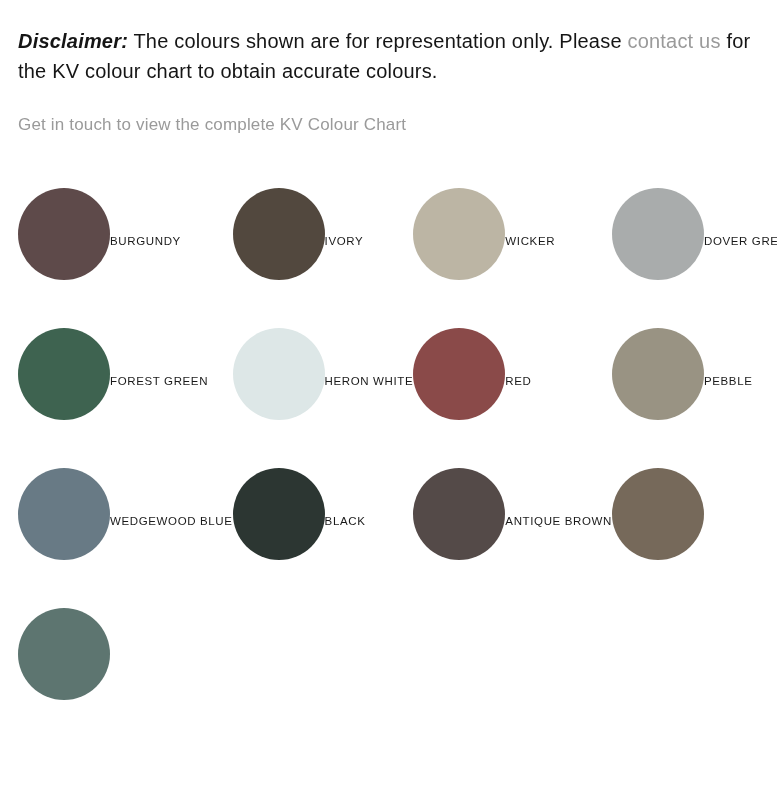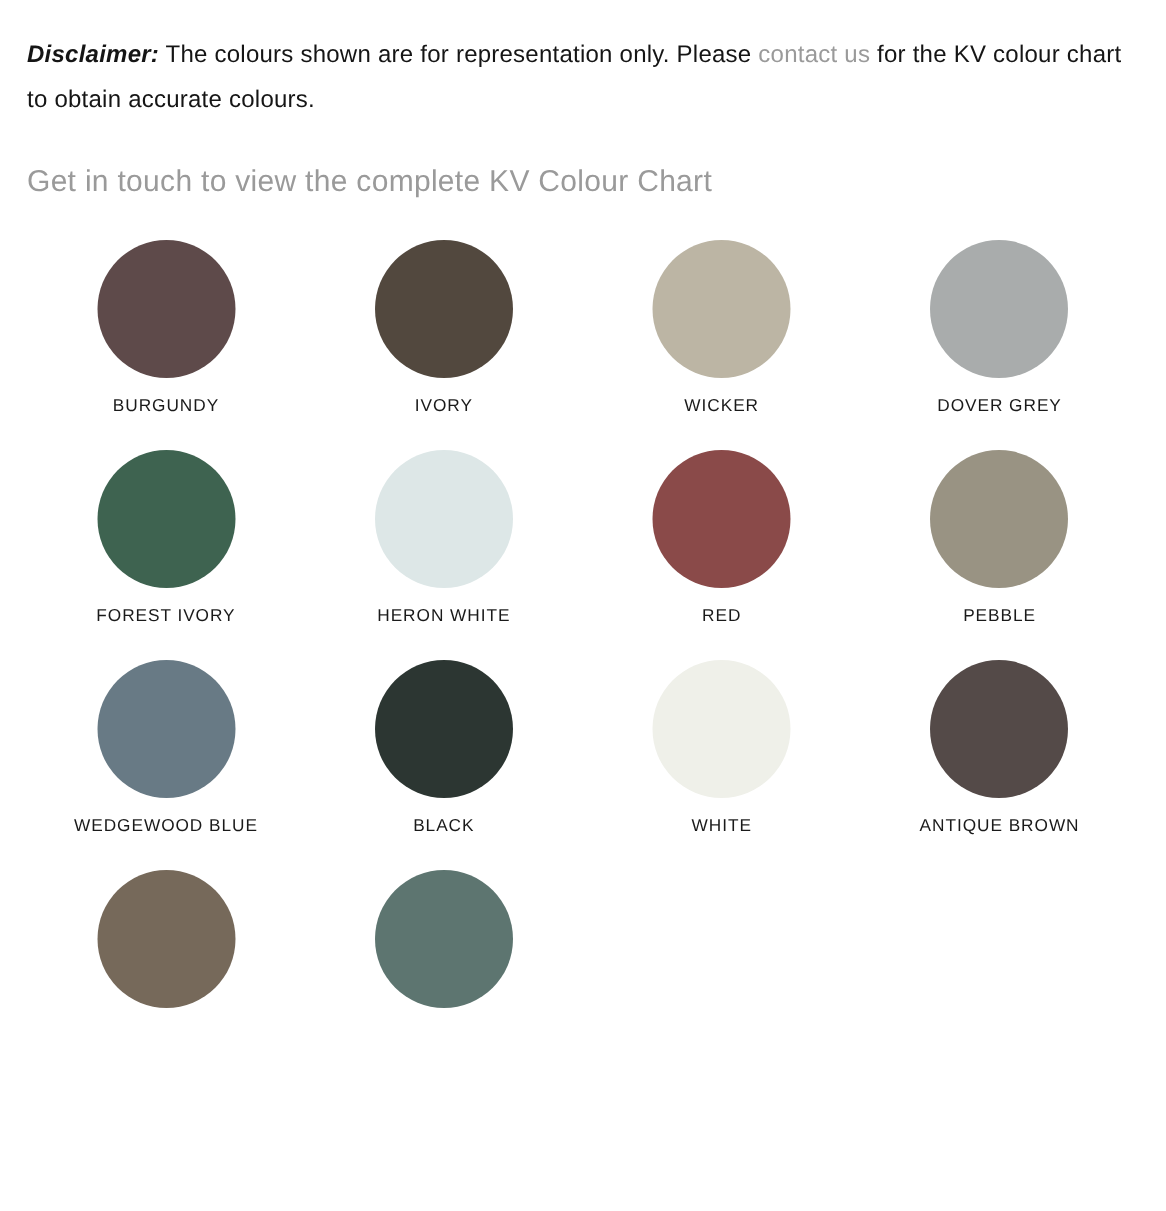--- a/index.html
+++ b/index.html
@@ -17,56 +17,56 @@
   .page {
     width: 777px;
     height: 807px;
     position: relative;
     box-sizing: border-box;
     padding: 0 18px;
   }
 
   
   .disclaimer {
-    font-size: 16px;
+    font-size: 20px;
     line-height: 30px;
     color: #151515;
     padding-top: 6px;
     letter-spacing: 0.01em;
     max-width: 742px;
   }
   .disclaimer .lead {
     font-style: italic;
     font-weight: 700;
   }
   .disclaimer .contact-link {
     color: #9a9a9a;
     text-decoration: none;
     cursor: pointer;
   }
   .subnote {
-    font-size: 20px;
+    font-size: 17px;
     line-height: 22px;
     color: #9a9a9a;
     margin-top: 28px;
     letter-spacing: 0.01em;
   }
 
   
   .swatch-grid {
     margin-top: 28px;
     display: grid;
     grid-template-columns: repeat(4, 1fr);
     grid-auto-rows: 140px;
     justify-items: center;
   }
   .swatch {
     width: 100%;
     display: flex;
-    flex-direction: column;
+    flex-direction: row;
     align-items: center;
   }
   .swatch-dot {
     width: 92px;
     height: 92px;
     border-radius: 50%;
     display: block;
   }
   .swatch-label {
     margin-top: 13px;
@@ -98,21 +98,21 @@
       <div class="swatch">
         <span class="swatch-dot" style="background: rgb(188, 181, 164);"></span>
         <span class="swatch-label">WICKER</span>
       </div>
       <div class="swatch">
         <span class="swatch-dot" style="background: rgb(169, 172, 172);"></span>
         <span class="swatch-label">DOVER GREY</span>
       </div>
       <div class="swatch">
         <span class="swatch-dot" style="background: rgb(62, 99, 80);"></span>
-        <span class="swatch-label">FOREST IVORY</span>
+        <span class="swatch-label">FOREST GREEN</span>
       </div>
       <div class="swatch">
         <span class="swatch-dot" style="background: rgb(221, 231, 231);"></span>
         <span class="swatch-label">HERON WHITE</span>
       </div>
       <div class="swatch">
         <span class="swatch-dot" style="background: rgb(138, 74, 73);"></span>
         <span class="swatch-label">RED</span>
       </div>
       <div class="swatch">
@@ -121,24 +121,20 @@
       </div>
       <div class="swatch">
         <span class="swatch-dot" style="background: rgb(104, 122, 133);"></span>
         <span class="swatch-label">WEDGEWOOD BLUE</span>
       </div>
       <div class="swatch">
         <span class="swatch-dot" style="background: rgb(44, 54, 50);"></span>
         <span class="swatch-label">BLACK</span>
       </div>
       <div class="swatch">
-        <span class="swatch-dot" style="background: rgb(239, 240, 233);"></span>
-        <span class="swatch-label">WHITE</span>
-      </div>
-      <div class="swatch">
         <span class="swatch-dot" style="background: rgb(84, 74, 72);"></span>
         <span class="swatch-label">ANTIQUE BROWN</span>
       </div>
       <div class="swatch">
         <span class="swatch-dot" style="background: rgb(118, 105, 90);"></span>
       </div>
       <div class="swatch">
         <span class="swatch-dot" style="background: rgb(93, 117, 112);"></span>
       </div>
     </div>

